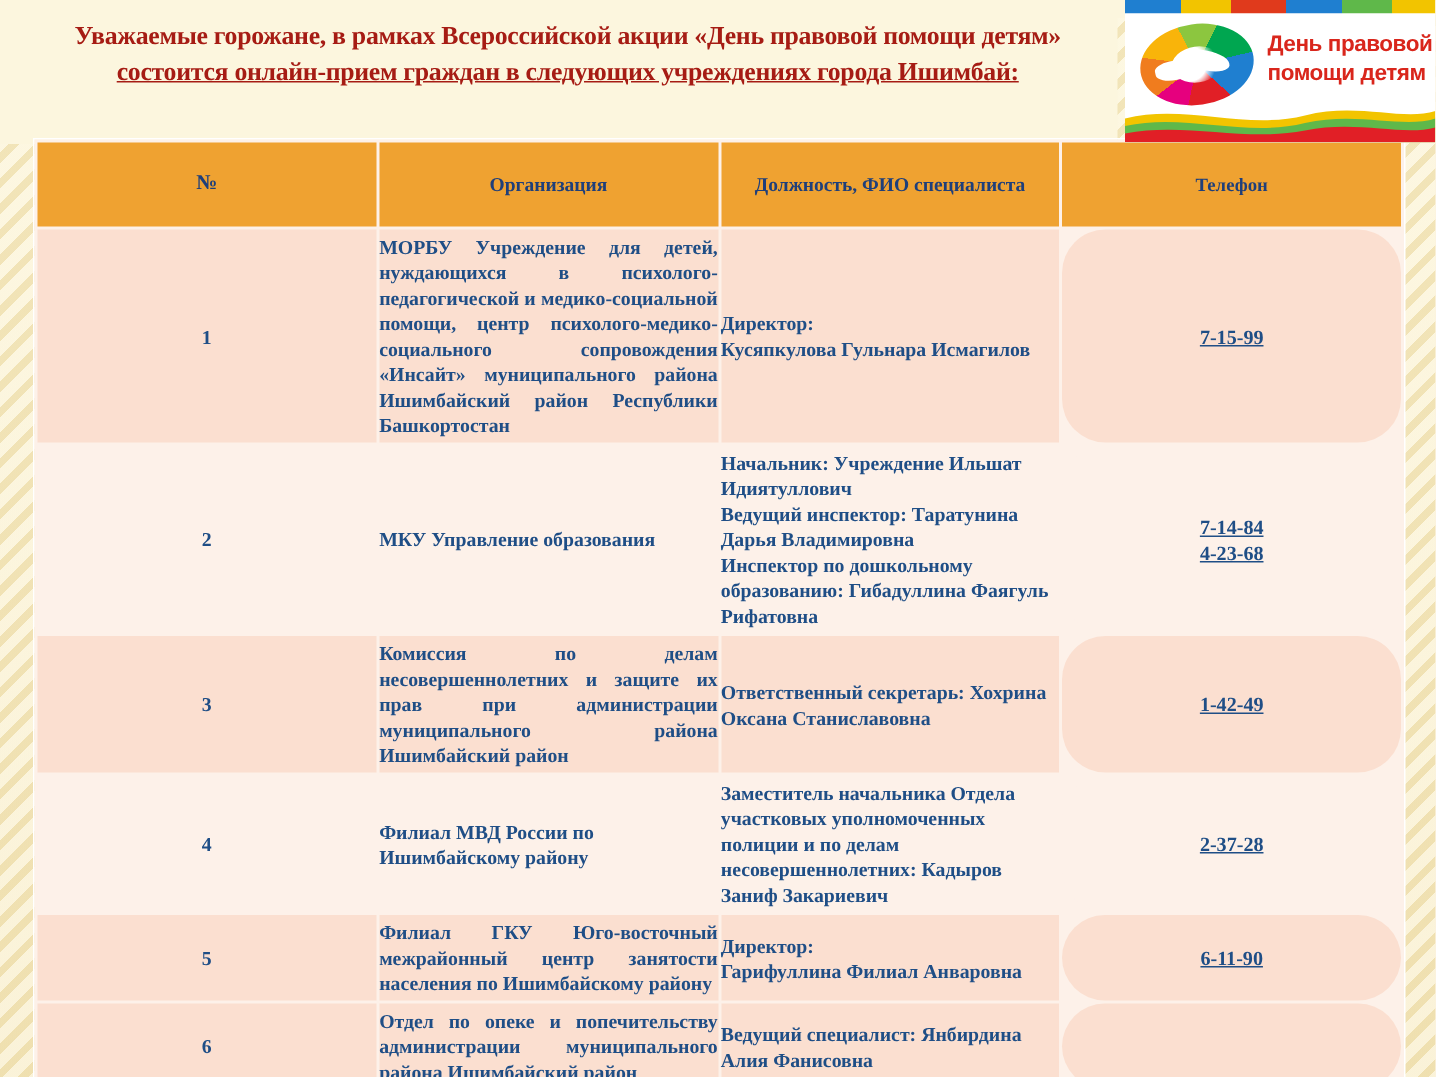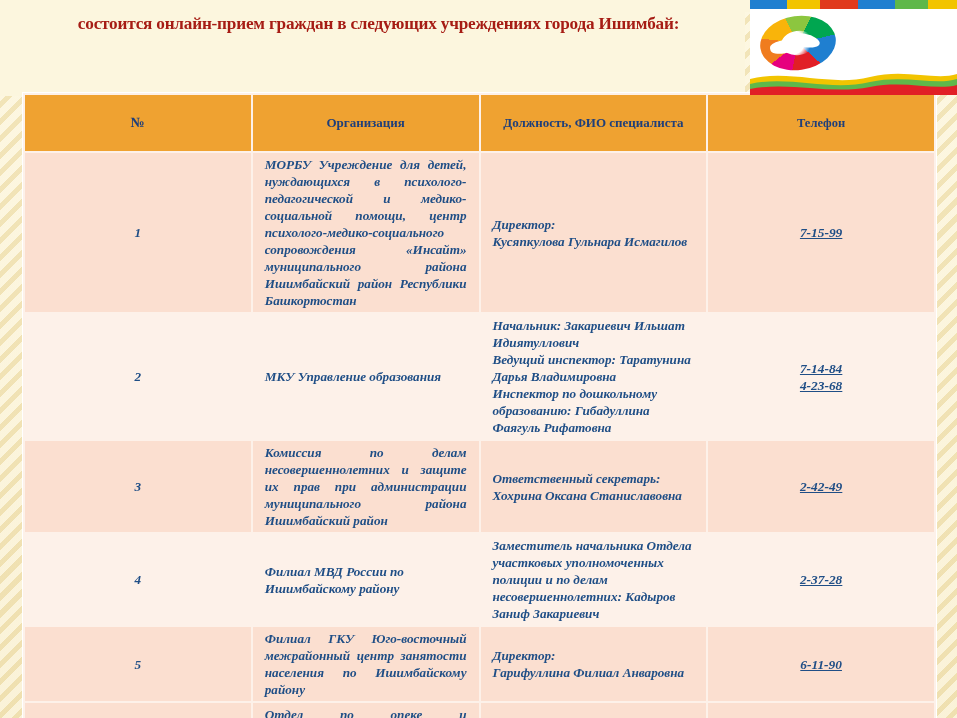--- a/index.html
+++ b/index.html
@@ -38,21 +38,21 @@
   }
   .title-line{
     color:#a61c14;
     font-weight:bold;
     font-size:17.5px;
     line-height:24px;
     letter-spacing:-0.2px;
     white-space:nowrap;
   }
   .title-line.l1{font-size:17.2px;}
-  .title-line.l3{font-size:17.2px;}
+  .title-line.l3{font-size:17.2px;text-decoration:underline;}
 
   
   .logo{
     position:absolute;right:0px;top:0px;
     width:207px;height:95px;
     z-index:6;overflow:hidden;
     background:#ffffff;
   }
   .logo .band-top{
     position:absolute;top:0;left:0;width:100%;height:9px;
@@ -121,60 +121,64 @@
     border:none;
   }
   table.main th.th-num{font-size:14px;}
   table.main th.th-tel{font-size:12.5px;}
   table.main td{
     color:#1f4e86;
     font-weight:bold;
     font-size:13.2px;
     line-height:17px;
     vertical-align:middle;
-    padding:3px 12px;
+    padding:3px 0;
     border:none;
-    font-style:italic;
   }
   table.main tr.shade td{background:#fbdfd0;}
   table.main tr.light td{background:#fdf1e9;}
   td.c-num{
     width:26px;text-align:center;vertical-align:top;
     padding-top:5px;font-size:14px;
   }
   td.c-num.mid{vertical-align:middle;padding-top:3px;}
   td.c-org{width:466px;text-align:justify;text-justify:inter-word;vertical-align:top;padding-top:5px;}
   td.c-org.mid{vertical-align:middle;padding-top:3px;}
   td.c-org.noj{text-align:left;margin-left:14px;}
   td.c-pos{width:332px;text-align:left;vertical-align:top;padding-top:5px;padding-left:8px;line-height:22px;}
   td.c-pos.mid{vertical-align:middle;padding-top:3px;}
-  td.c-tel{width:68px;text-align:center;vertical-align:top;padding-top:5px;line-height:22px;}
+  td.c-tel{width:68px;text-align:center;vertical-align:top;padding-top:5px;line-height:22px;border-radius:29px;}
   td.c-tel.mid{vertical-align:middle;padding-top:3px;}
   .tel{
     color:#1f4e86;text-decoration:underline;
     font-weight:bold;font-size:13.4px;display:block;
   }
 </style>
 </head>
 <body>
 
 <div class="bg-stripes"></div>
 <div class="bg-plate"></div>
 <div class="bg-plate2"></div>
 
 <div class="title-wrap">
+  <div class="title-line l1">Уважаемые горожане, в рамках Всероссийской акции «День правовой помощи детям»</div>
   <div class="title-line l3">состоится онлайн-прием граждан в следующих учреждениях города Ишимбай:</div>
 </div>
 
 <div class="logo">
   <div class="band-top"></div>
   <div class="white-field"></div>
   <div class="emblem"></div>
   <div class="hand-w1"></div>
   <div class="hand-w2"></div>
+  <div class="logo-text">
+    <div>День правовой</div>
+    <div>помощи детям</div>
+  </div>
   <svg class="wave" viewBox="0 0 207 30" preserveAspectRatio="none">
     <path d="M0,14 C40,4 80,22 120,12 C155,3 185,16 207,9 L207,30 L0,30 Z" fill="#f2c400"></path>
     <path d="M0,19 C40,10 80,27 120,17 C155,9 185,21 207,14 L207,30 L0,30 Z" fill="#5fb84a"></path>
     <path d="M0,24 C40,16 80,30 120,22 C155,15 185,26 207,20 L207,30 L0,30 Z" fill="#e11f26"></path>
   </svg>
 </div>
 
 <div class="tbl-wrap">
 <table class="main">
   <thead>
@@ -194,37 +198,37 @@
             <div>Кусяпкулова Гульнара Исмагилов</div>
           </td>
           <td class="c-tel">
             <span class="tel">7-15-99</span>
           </td>
         </tr>
         <tr class="light">
           <td class="c-num">2</td>
           <td class="c-org noj">МКУ Управление образования</td>
           <td class="c-pos">
-            <div>Начальник: Закариевич Ильшат Идиятуллович</div>
+            <div>Начальник: Учреждение Ильшат Идиятуллович</div>
             <div>Ведущий инспектор: Таратунина Дарья Владимировна</div>
             <div>Инспектор по дошкольному образованию: Гибадуллина Фаягуль Рифатовна</div>
           </td>
           <td class="c-tel">
             <span class="tel">7-14-84</span>
             <span class="tel">4-23-68</span>
           </td>
         </tr>
         <tr class="shade">
           <td class="c-num">3</td>
           <td class="c-org">Комиссия по делам несовершеннолетних и защите их прав при администрации муниципального района Ишимбайский район</td>
           <td class="c-pos">
             <div>Ответственный секретарь: Хохрина Оксана Станиславовна</div>
           </td>
           <td class="c-tel">
-            <span class="tel">2-42-49</span>
+            <span class="tel">1-42-49</span>
           </td>
         </tr>
         <tr class="light">
           <td class="c-num mid">4</td>
           <td class="c-org mid noj">Филиал МВД России по Ишимбайскому району</td>
           <td class="c-pos mid">
             <div>Заместитель начальника Отдела участковых уполномоченных полиции и по делам несовершеннолетних: Кадыров Заниф Закариевич</div>
           </td>
           <td class="c-tel mid">
             <span class="tel">2-37-28</span>

